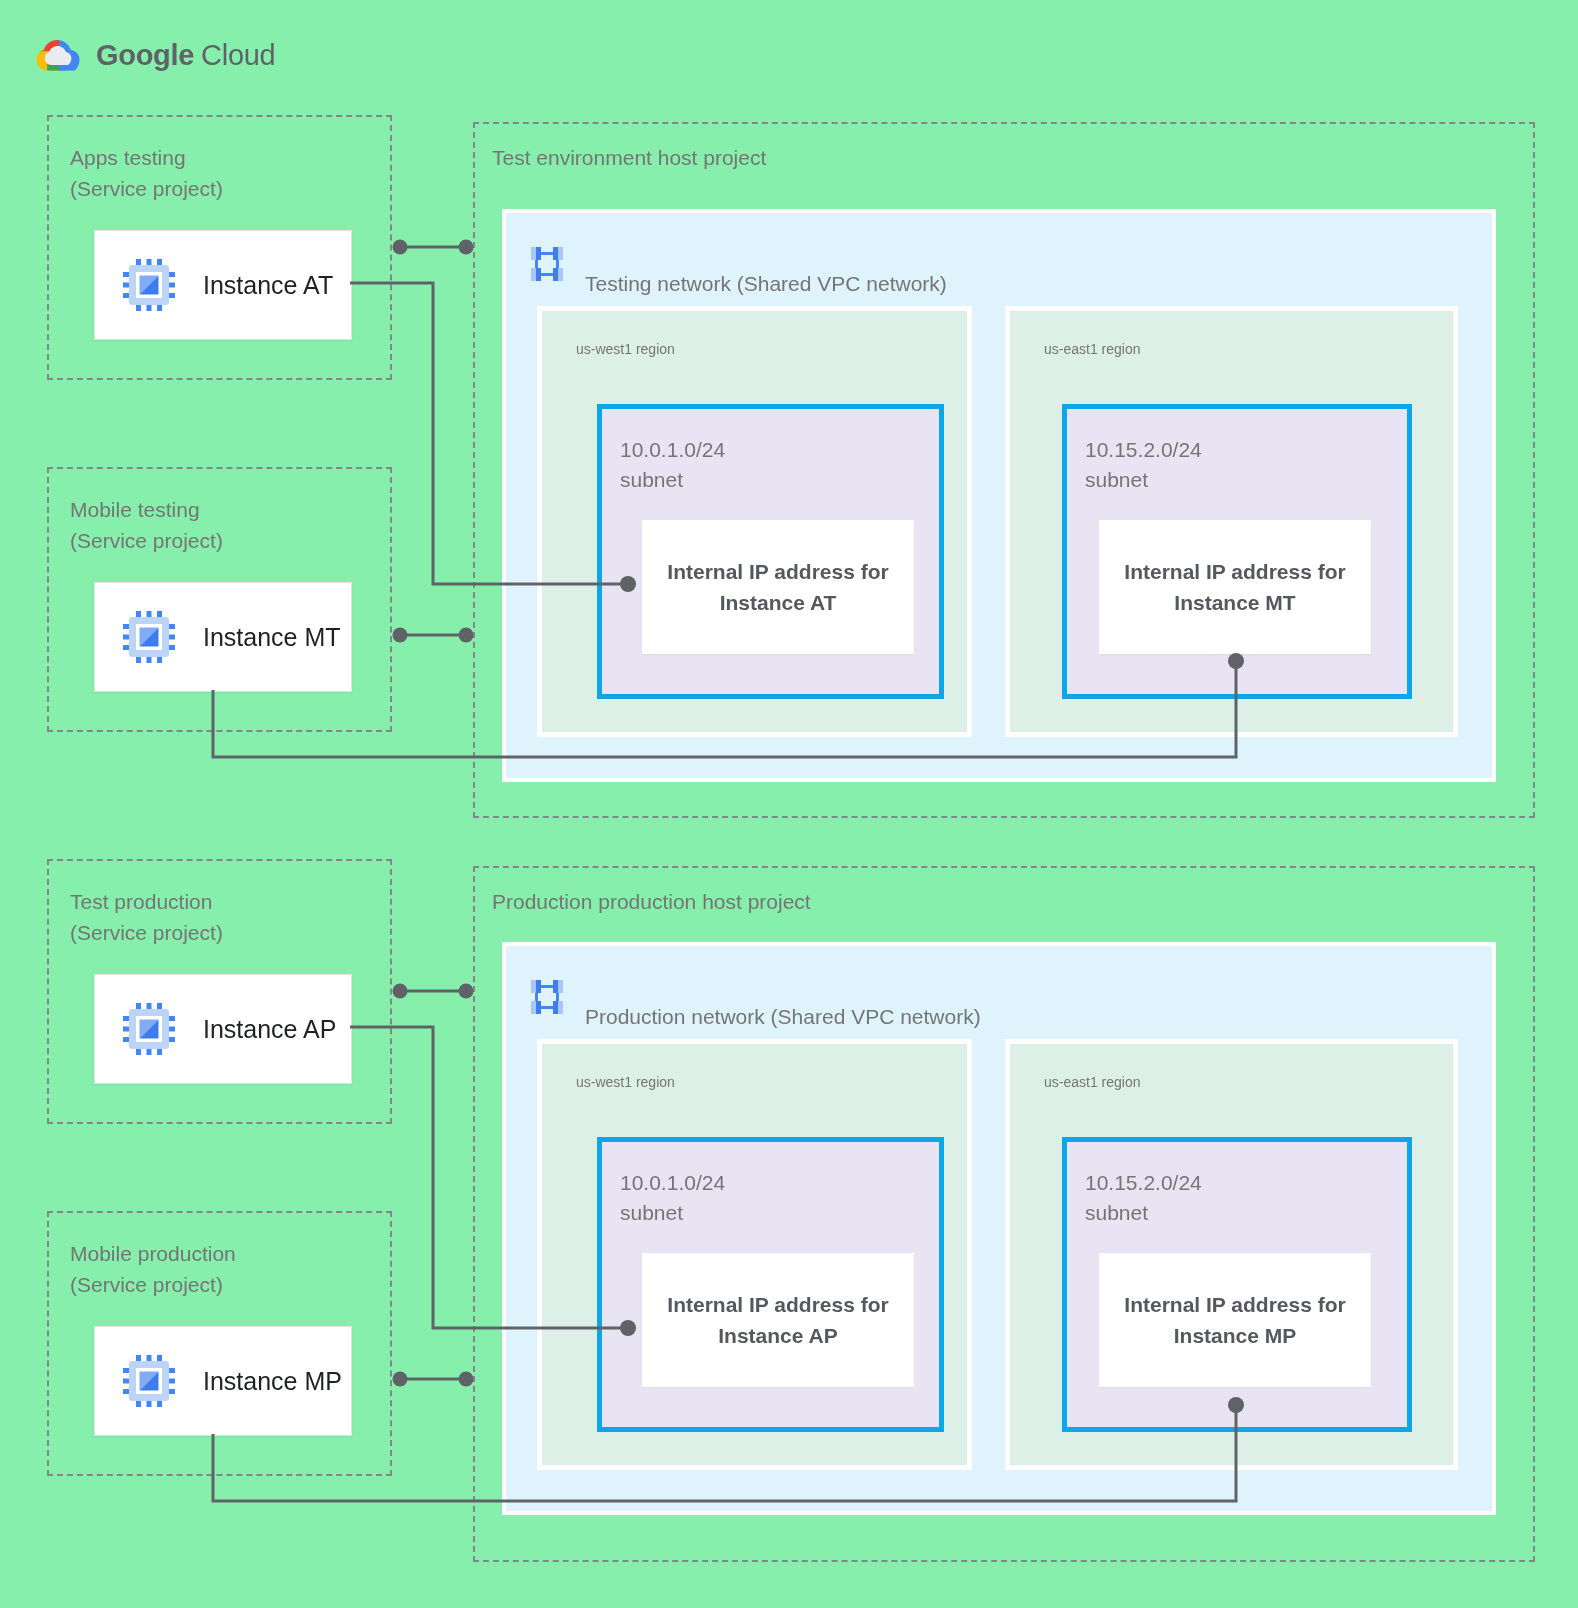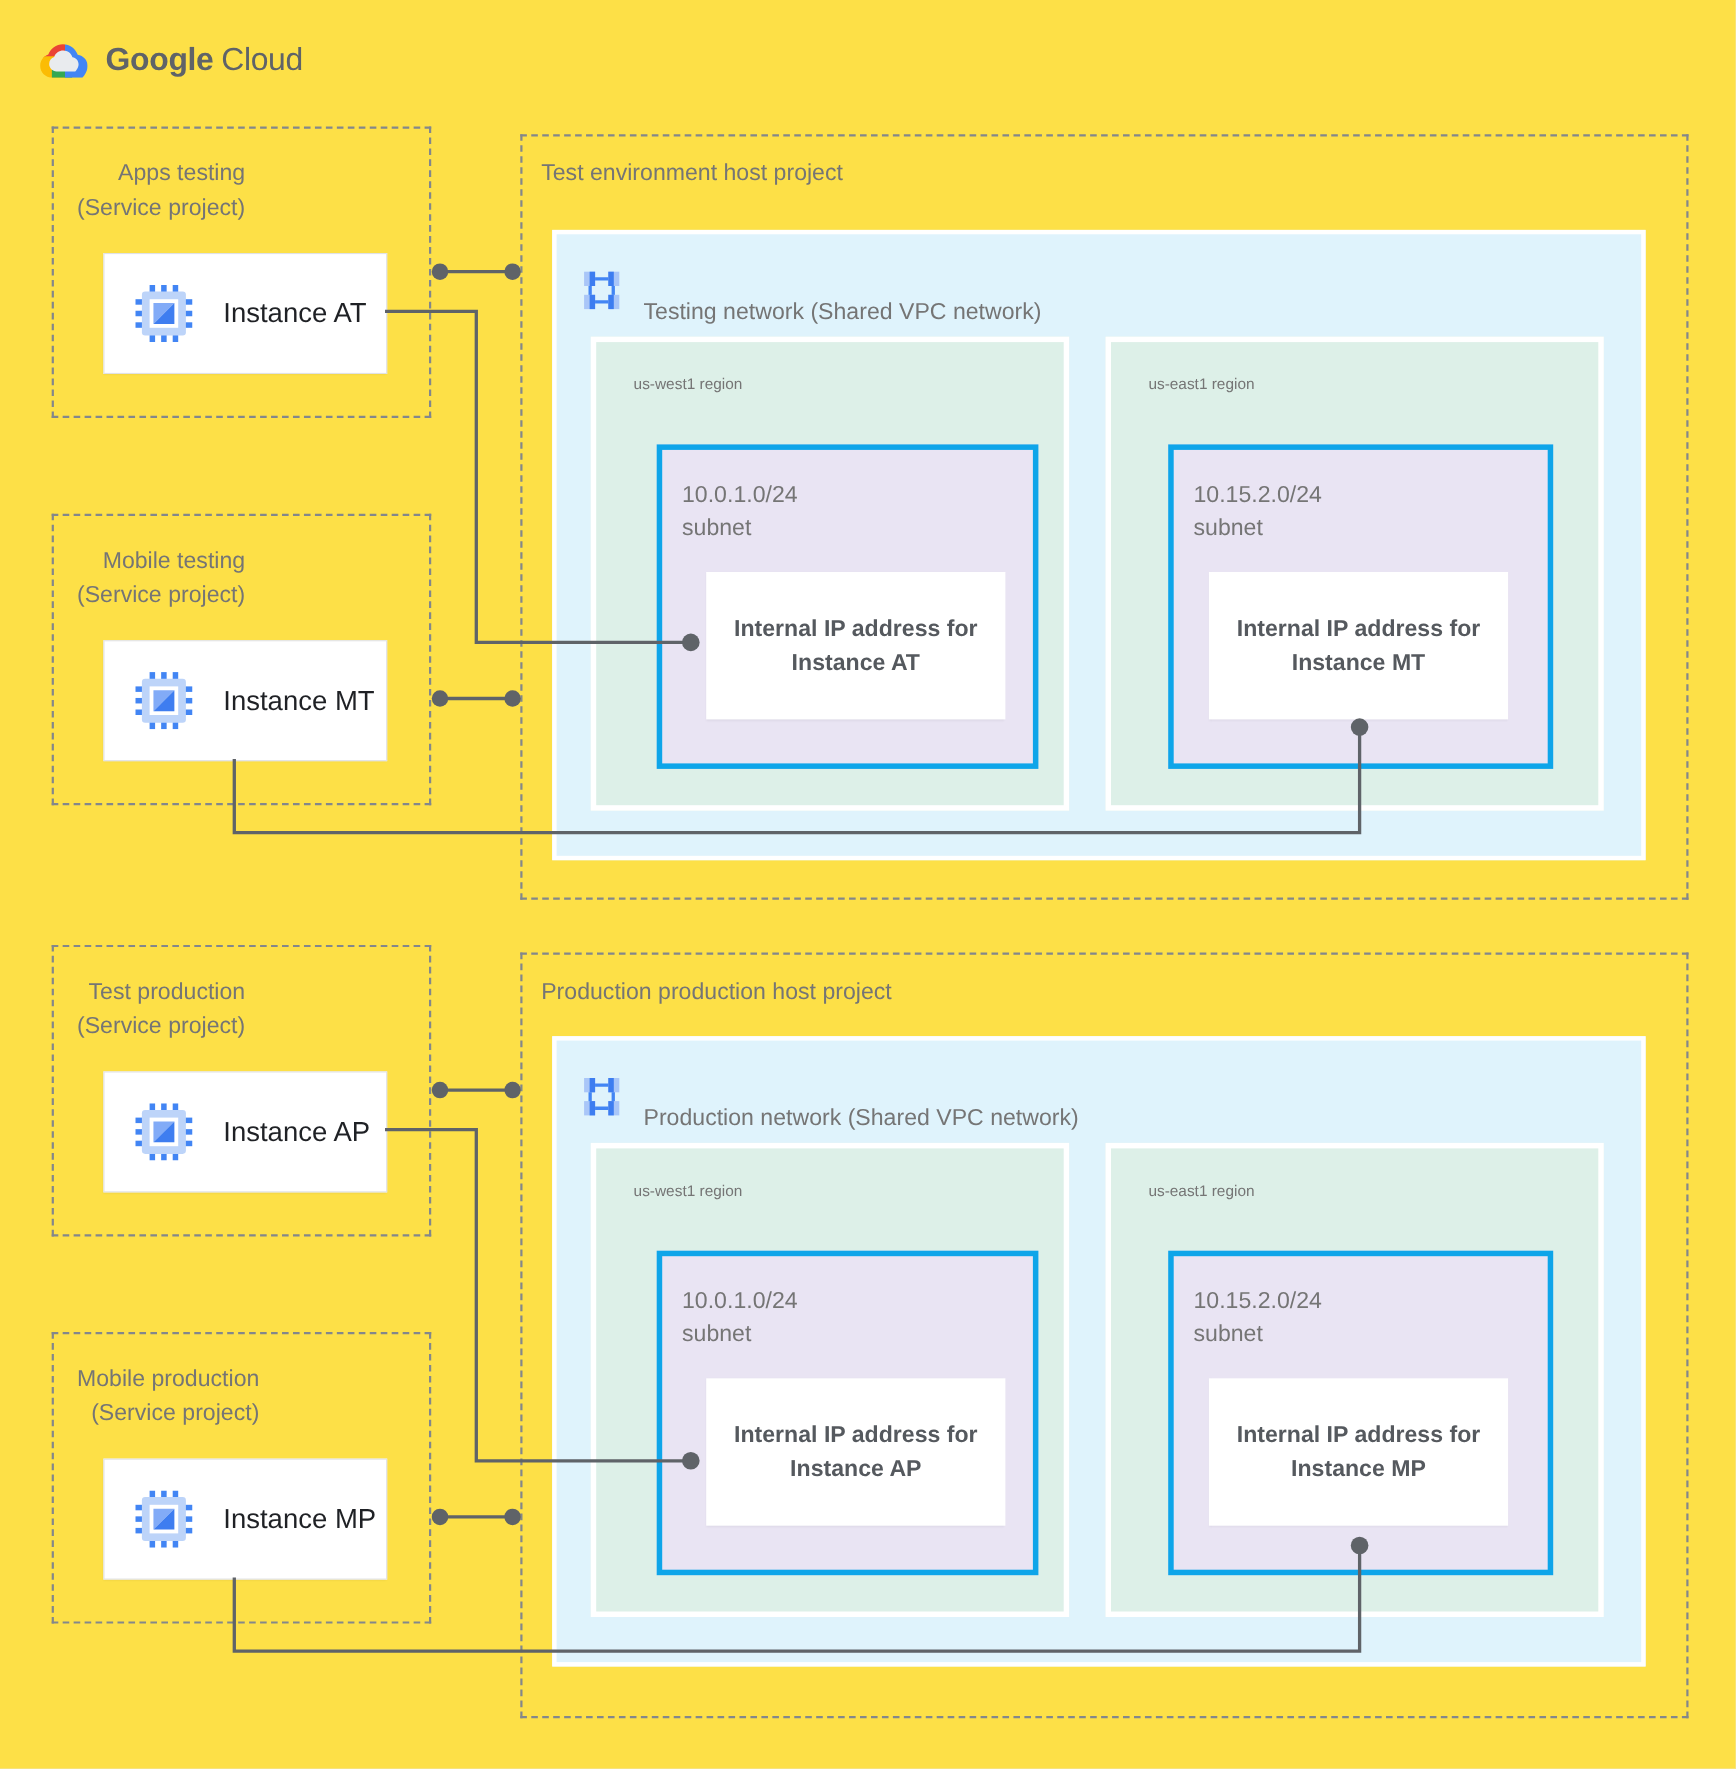--- a/index.html
+++ b/index.html
@@ -1,29 +1,29 @@
 <!DOCTYPE html>
 <html><head>
 <meta charset="utf-8">
 <style>
   html,body{margin:0;padding:0;}
   body{background:#E9EBEE;font-family:"Liberation Sans",sans-serif;}
-  .canvas{position:relative;width:1578px;height:1608px;background:#fde047;overflow:hidden;}
+  .canvas{position:relative;width:1578px;height:1608px;background:#86efac;overflow:hidden;}
 
   
   .brand{position:absolute;left:33px;top:36px;display:flex;align-items:center;gap:13px;}
   .brand-text{font-size:29px;color:#5F6368;letter-spacing:-0.3px;}
   .brand-text .g{font-weight:600;margin-right:7px;}
   .brand-text .c{font-weight:400;}
 
   
   .svc-box,.host-box{position:absolute;border:2px dashed #83878B;box-sizing:border-box;background:transparent;}
   .svc-box{width:345px;height:265px;}
   .host-box{width:1062px;height:696px;}
-  .svc-label{position:absolute;left:21px;top:25px;font-size:21px;line-height:31px;color:#757575;text-align:right;}
+  .svc-label{position:absolute;left:21px;top:25px;font-size:21px;line-height:31px;color:#757575;}
   .host-label{position:absolute;left:17px;top:22px;font-size:21px;color:#757575;}
 
   
   .card{position:absolute;left:45px;top:113px;width:258px;height:110px;background:#fff;
         border:1px solid #E0E2E5;box-sizing:border-box;box-shadow:0 1px 2px rgba(0,0,0,.07);
         display:flex;align-items:center;padding-left:28px;gap:28px;}
   .card .inst-name{font-size:25px;color:#1F2125;}
 
   
   .net-box{position:absolute;background:#DFF3FC;border:4px solid #fff;box-sizing:border-box;}

